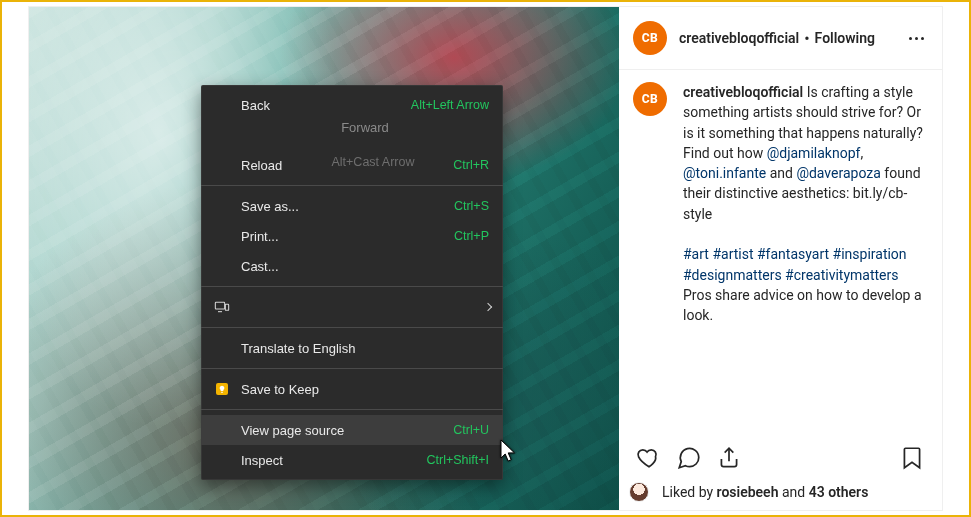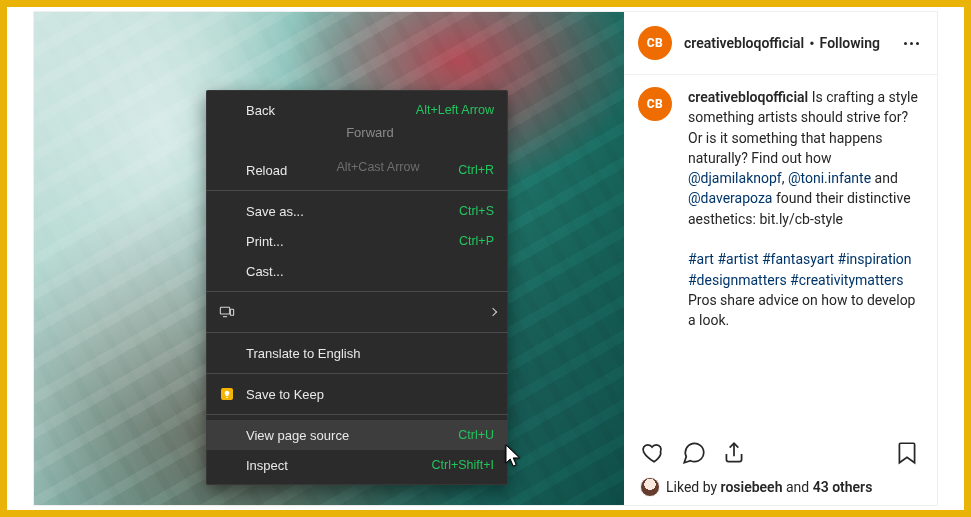--- a/index.html
+++ b/index.html
@@ -1,17 +1,17 @@
 <!DOCTYPE html>
 <html><head>
 <meta charset="utf-8">
 <style>
   * { margin: 0; padding: 0; box-sizing: border-box; }
   html, body { width: 971px; height: 517px; overflow: hidden; font-family: -apple-system, BlinkMacSystemFont, "Segoe UI", Roboto, Helvetica, Arial, sans-serif; background:#fff; }
-  .frame { position:relative; width:971px; height:517px; border:7px solid #eab308; background:#fff; }
+  .frame { position:relative; width:971px; height:517px; border:2px solid #eab308; background:#fff; }
 
   
   .card { position:absolute; top:4px; left:26px; right:26px; bottom:4px; border:1px solid #efefef; background:#fff; display:flex; }
   .media { position:relative; flex: 0 0 590px; height:100%; overflow:hidden; }
   .sidebar { flex:1 1 auto; display:flex; flex-direction:column; }
 
   
   .art {
     position:absolute; inset:0;
     background:
@@ -48,21 +48,21 @@
   .cap .u { font-weight:600; }
   .cap .m, .cap .tag { color:#003569; }
   .cap .plain {}
   .timestamp { margin-top:16px; margin-left:46px; font-size:12px; color:#8e8e8e; }
 
   
   .actions { padding:8px 10px 4px 10px; display:flex; align-items:center; }
   .icon-btn { width:40px; height:40px; display:flex; align-items:center; justify-content:center; cursor:pointer; color:#262626; }
   .icon-btn svg { width:26px; height:26px; stroke:#262626; stroke-width:1.6; fill:none; }
   .spacer { flex:1 1 auto; }
-  .likes { padding:0 14px 8px 16px; display:flex; align-items:center; gap:6px; font-size:14px; color:#262626; }
+  .likes { padding:0 14px 8px 10px; display:flex; align-items:center; gap:13px; font-size:14px; color:#262626; }
   .mini-av { width:20px; height:20px; border-radius:50%; background: radial-gradient(circle at 50% 35%, #fce9dd 0 38%, #653c2e 39% 100%); border:1px solid #efefef; }
   .likes b { font-weight:600; }
 
   
   .ctx {
     position:absolute; top:83px; left:199px; width:302px;
     background:#2b2b2b; color:#e9e9e9;
     font-family:"Segoe UI", Tahoma, sans-serif; font-size:13px;
     box-shadow:0 6px 18px rgba(0,0,0,.45), 0 0 0 1px rgba(255,255,255,0.06) inset;
     border-radius:2px; padding:5px 0;

